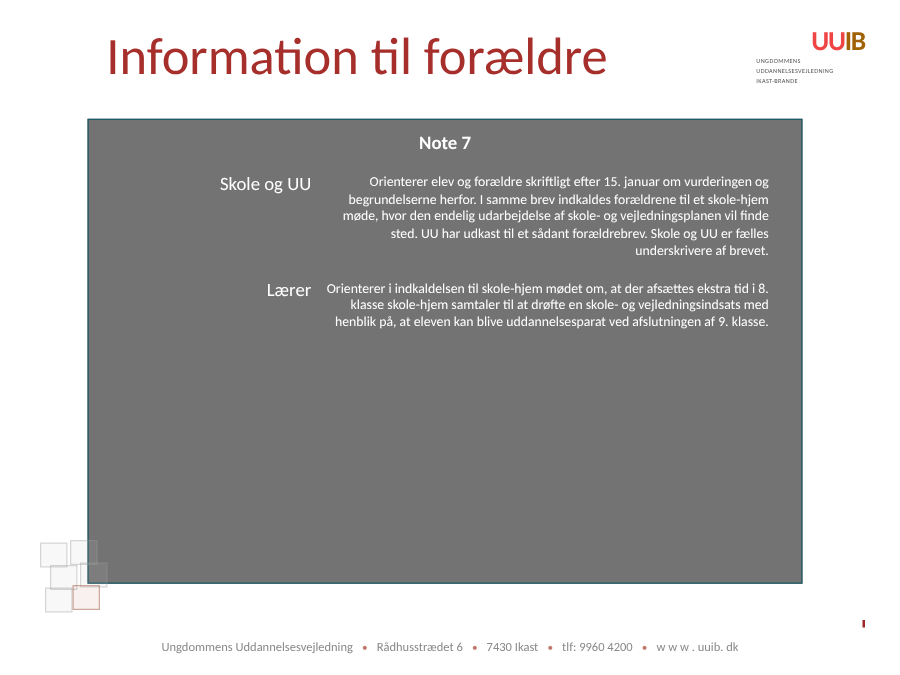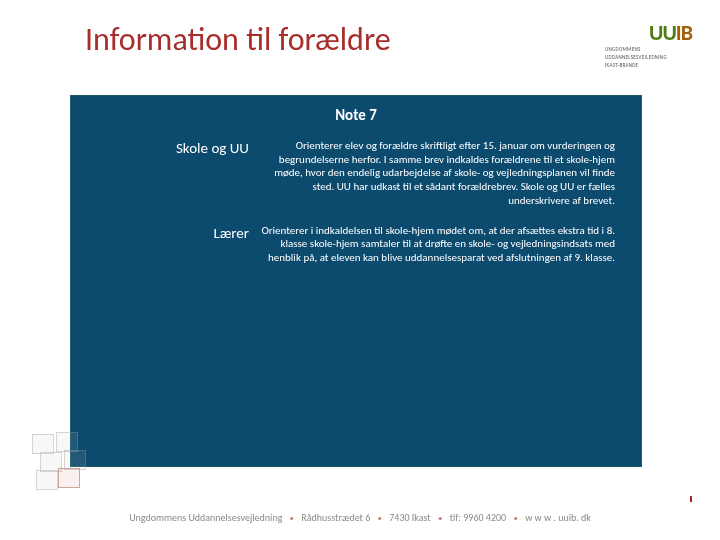--- a/index.html
+++ b/index.html
@@ -10,54 +10,54 @@
     background: #ffffff;
     font-family: Calibri, "Segoe UI", Arial, sans-serif;
     overflow: hidden;
     position: relative;
   }
 
   .title {
     position: absolute;
     left: 85px;
     top: 20px;
-    font-size: 32px;
+    font-size: 42px;
     color: #a62e2b;
     font-weight: 400;
   }
 
   .logo {
     position: absolute;
     right: 28px;
     top: 22px;
     text-align: left;
   }
   .logo-main {
     font-size: 22px;
     font-weight: 700;
     letter-spacing: -1px;
     line-height: 1;
   }
-  .logo-uu { color: #4d7c0f; margin-left: 44px; }
+  .logo-uu { color: #ef4444; margin-left: 44px; }
   .logo-ib { color: #a16207; }
   .logo-sub {
     font-size: 5px;
     color: #555;
     letter-spacing: 0.3px;
     line-height: 1.2;
     margin-top: 2px;
   }
 
   .panel {
     position: absolute;
     left: 70px;
     top: 95px;
     width: 570px;
     height: 370px;
-    background: #0c4a6e;
+    background: #737373;
     color: #ffffff;
     border: 1px solid #1b5a66;
   }
 
   .note-header {
     text-align: center;
     font-weight: 700;
     font-size: 15px;
     line-height: 1.25;
     padding: 10px 30px 8px;

